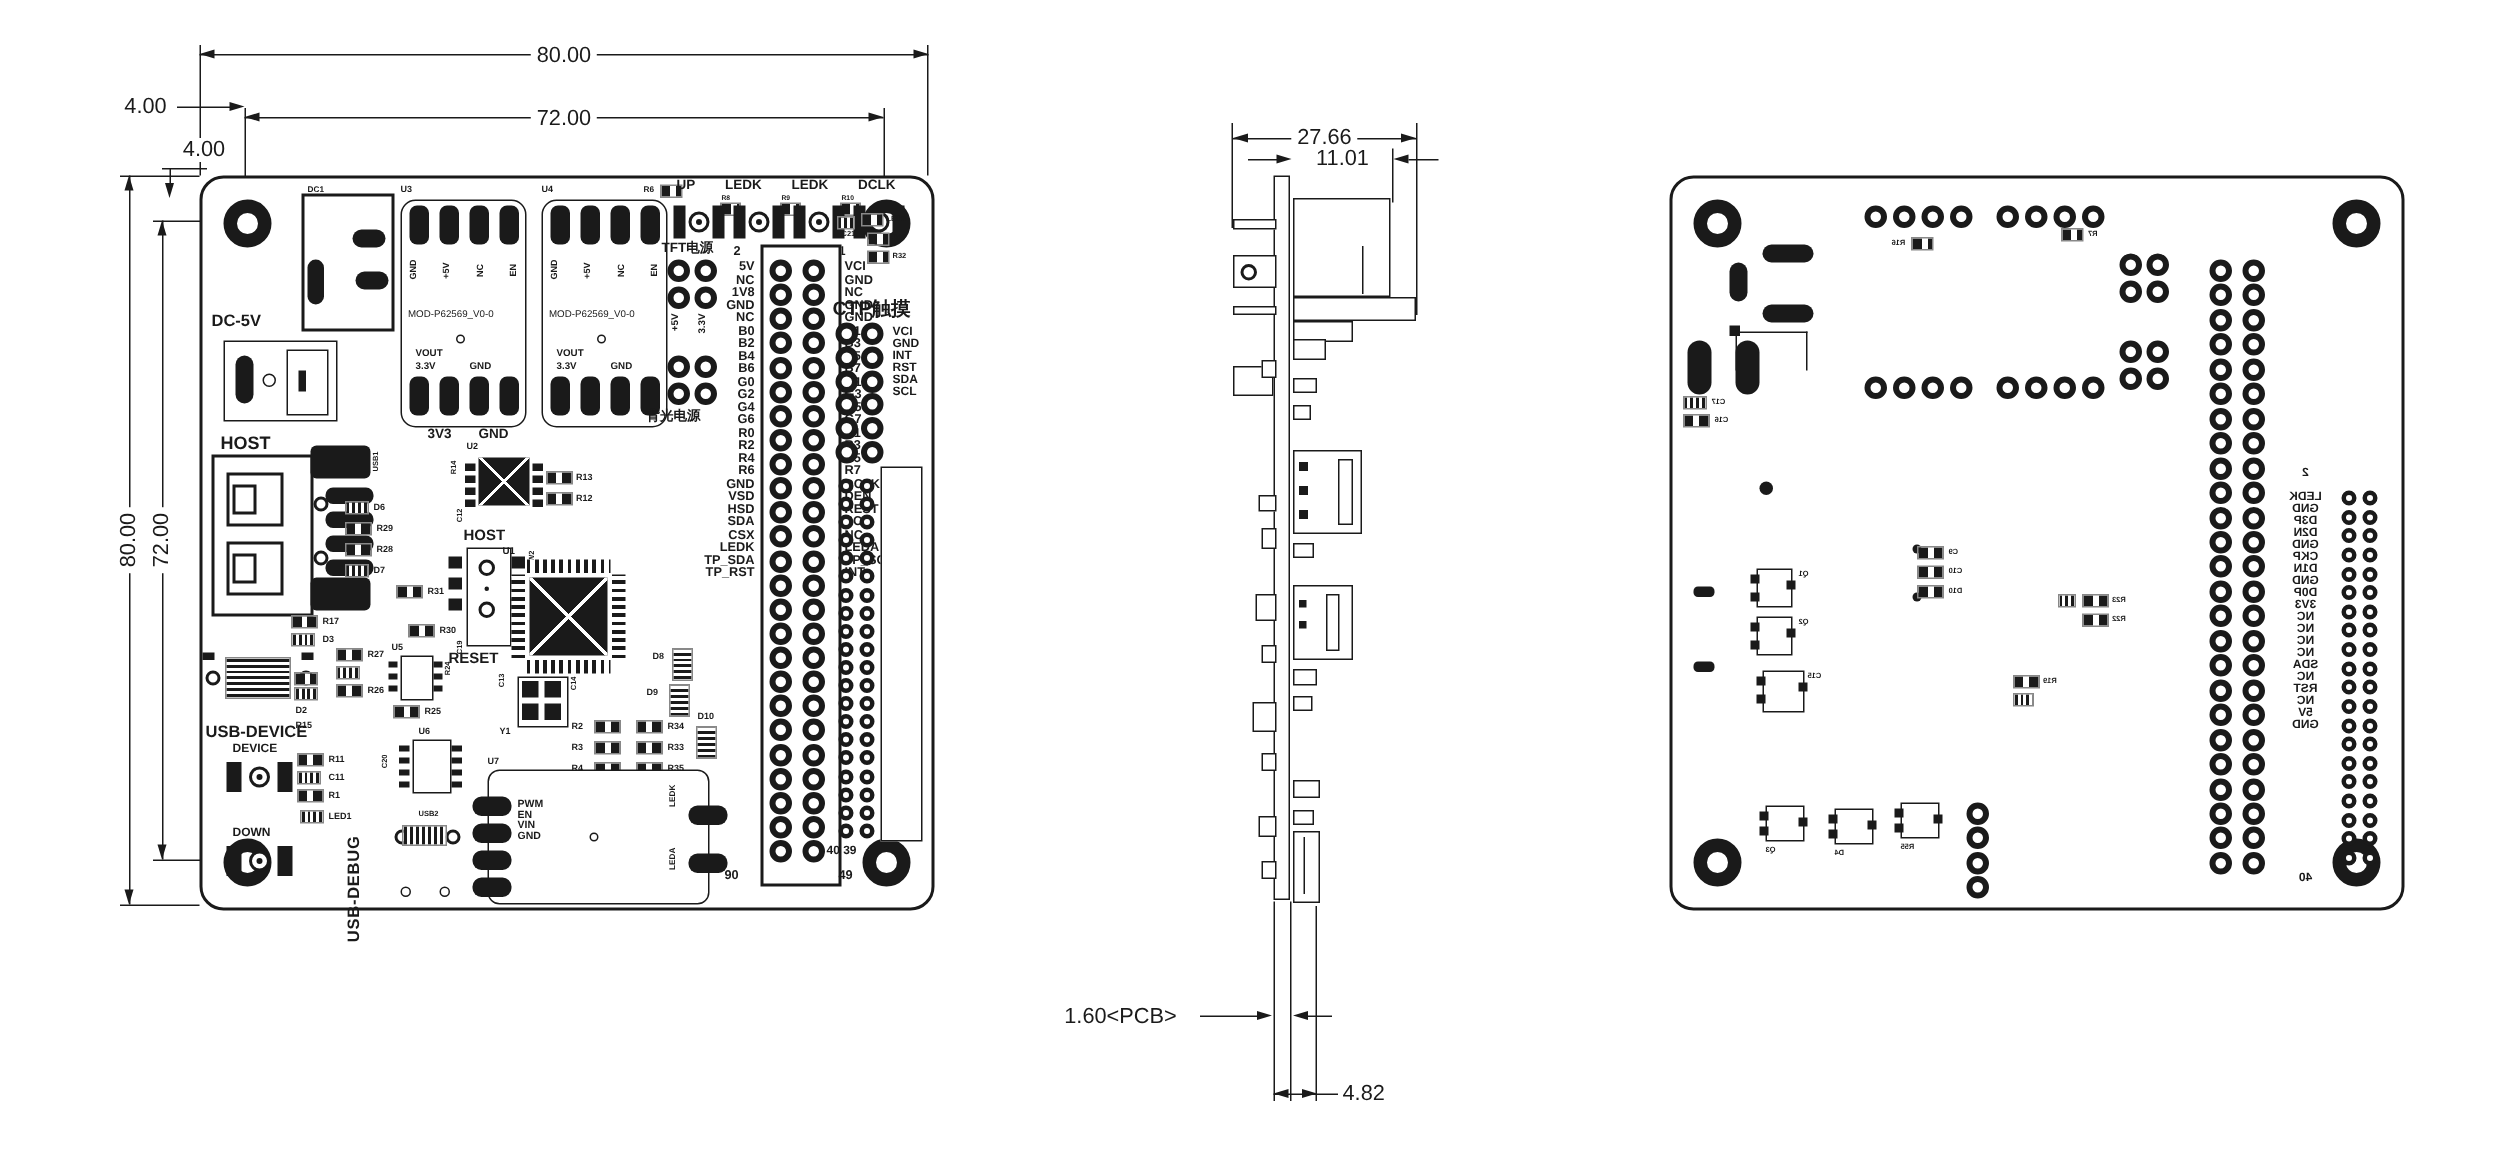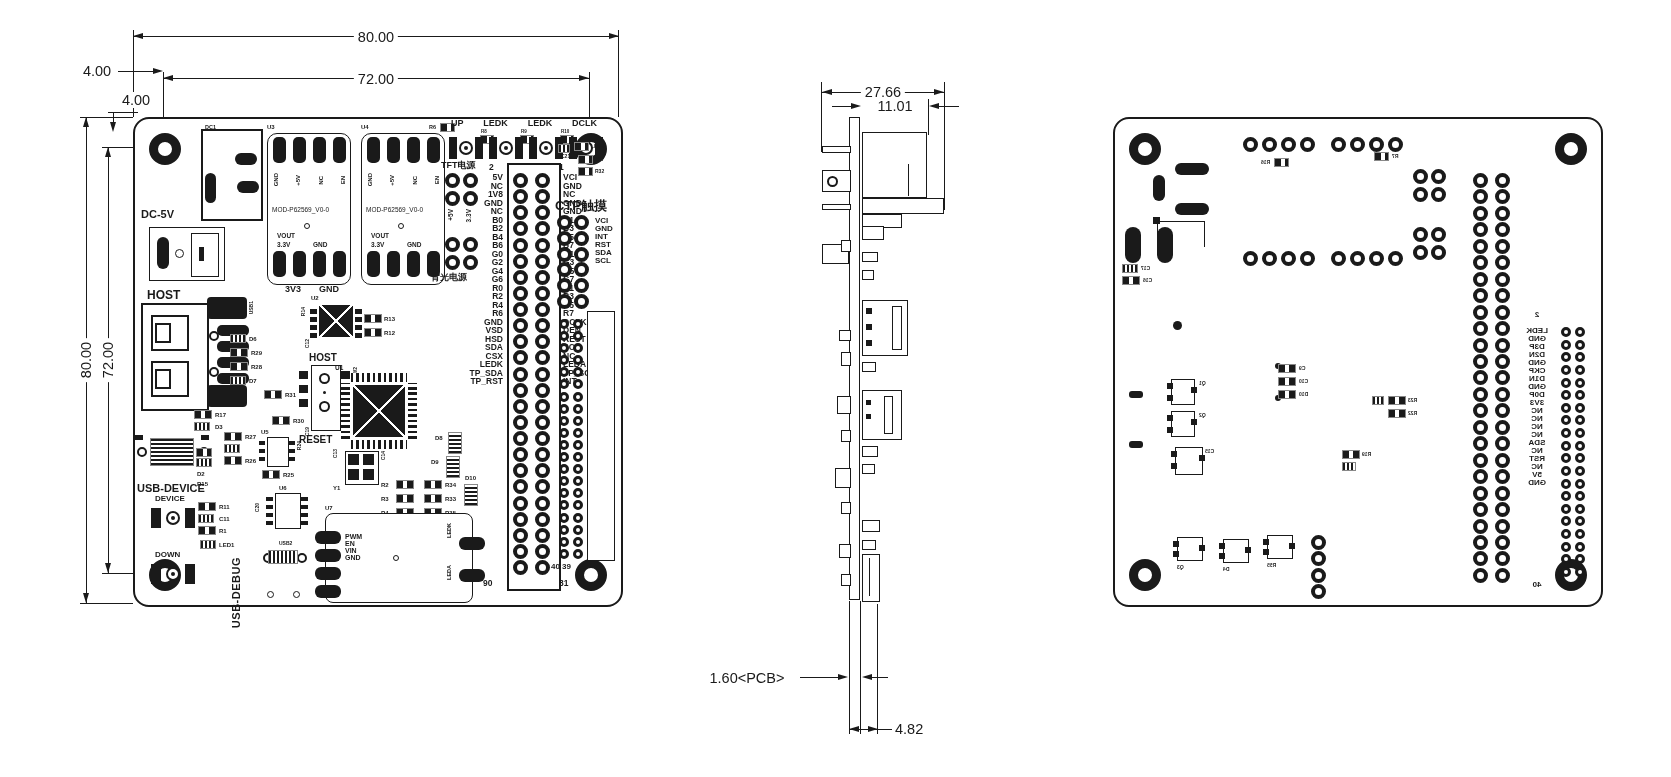--- a/index.html
+++ b/index.html
@@ -324,21 +324,21 @@
         <div class="li">DCLK</div>
         <div class="li">DEN</div>
         <div class="li">REST</div>
         <div class="li">SCL</div>
         <div class="li">NC</div>
         <div class="li">LEDA</div>
         <div class="li">TP_SCL</div>
         <div class="li">INT</div>
       </div>
     <span class="lbl" style="left:348px;top:460px;font-size:8.5px">90</span>
-    <span class="lbl" style="left:424px;top:460px;font-size:8.5px">31</span>
+    <span class="lbl" style="left:424px;top:460px;font-size:8.5px">49</span>
 
     <div class="hat" style="left:424px;top:26px;width:10px;height:7px"></div>
     <span class="lbl" style="left:426px;top:35px;font-size:5px">C21</span>
     <div class="res" style="left:440px;top:24px;width:13px"></div>
     <span class="lbl" style="left:456px;top:25px;font-size:5px">LED2</span>
     <div class="res" style="left:444px;top:37px;width:13px"></div>
     <span class="lbl" style="left:460px;top:38px;font-size:5px">R37</span>
     <div class="res" style="left:444px;top:49px;width:13px"></div>
     <span class="lbl" style="left:460px;top:50px;font-size:5px">R32</span>
 

